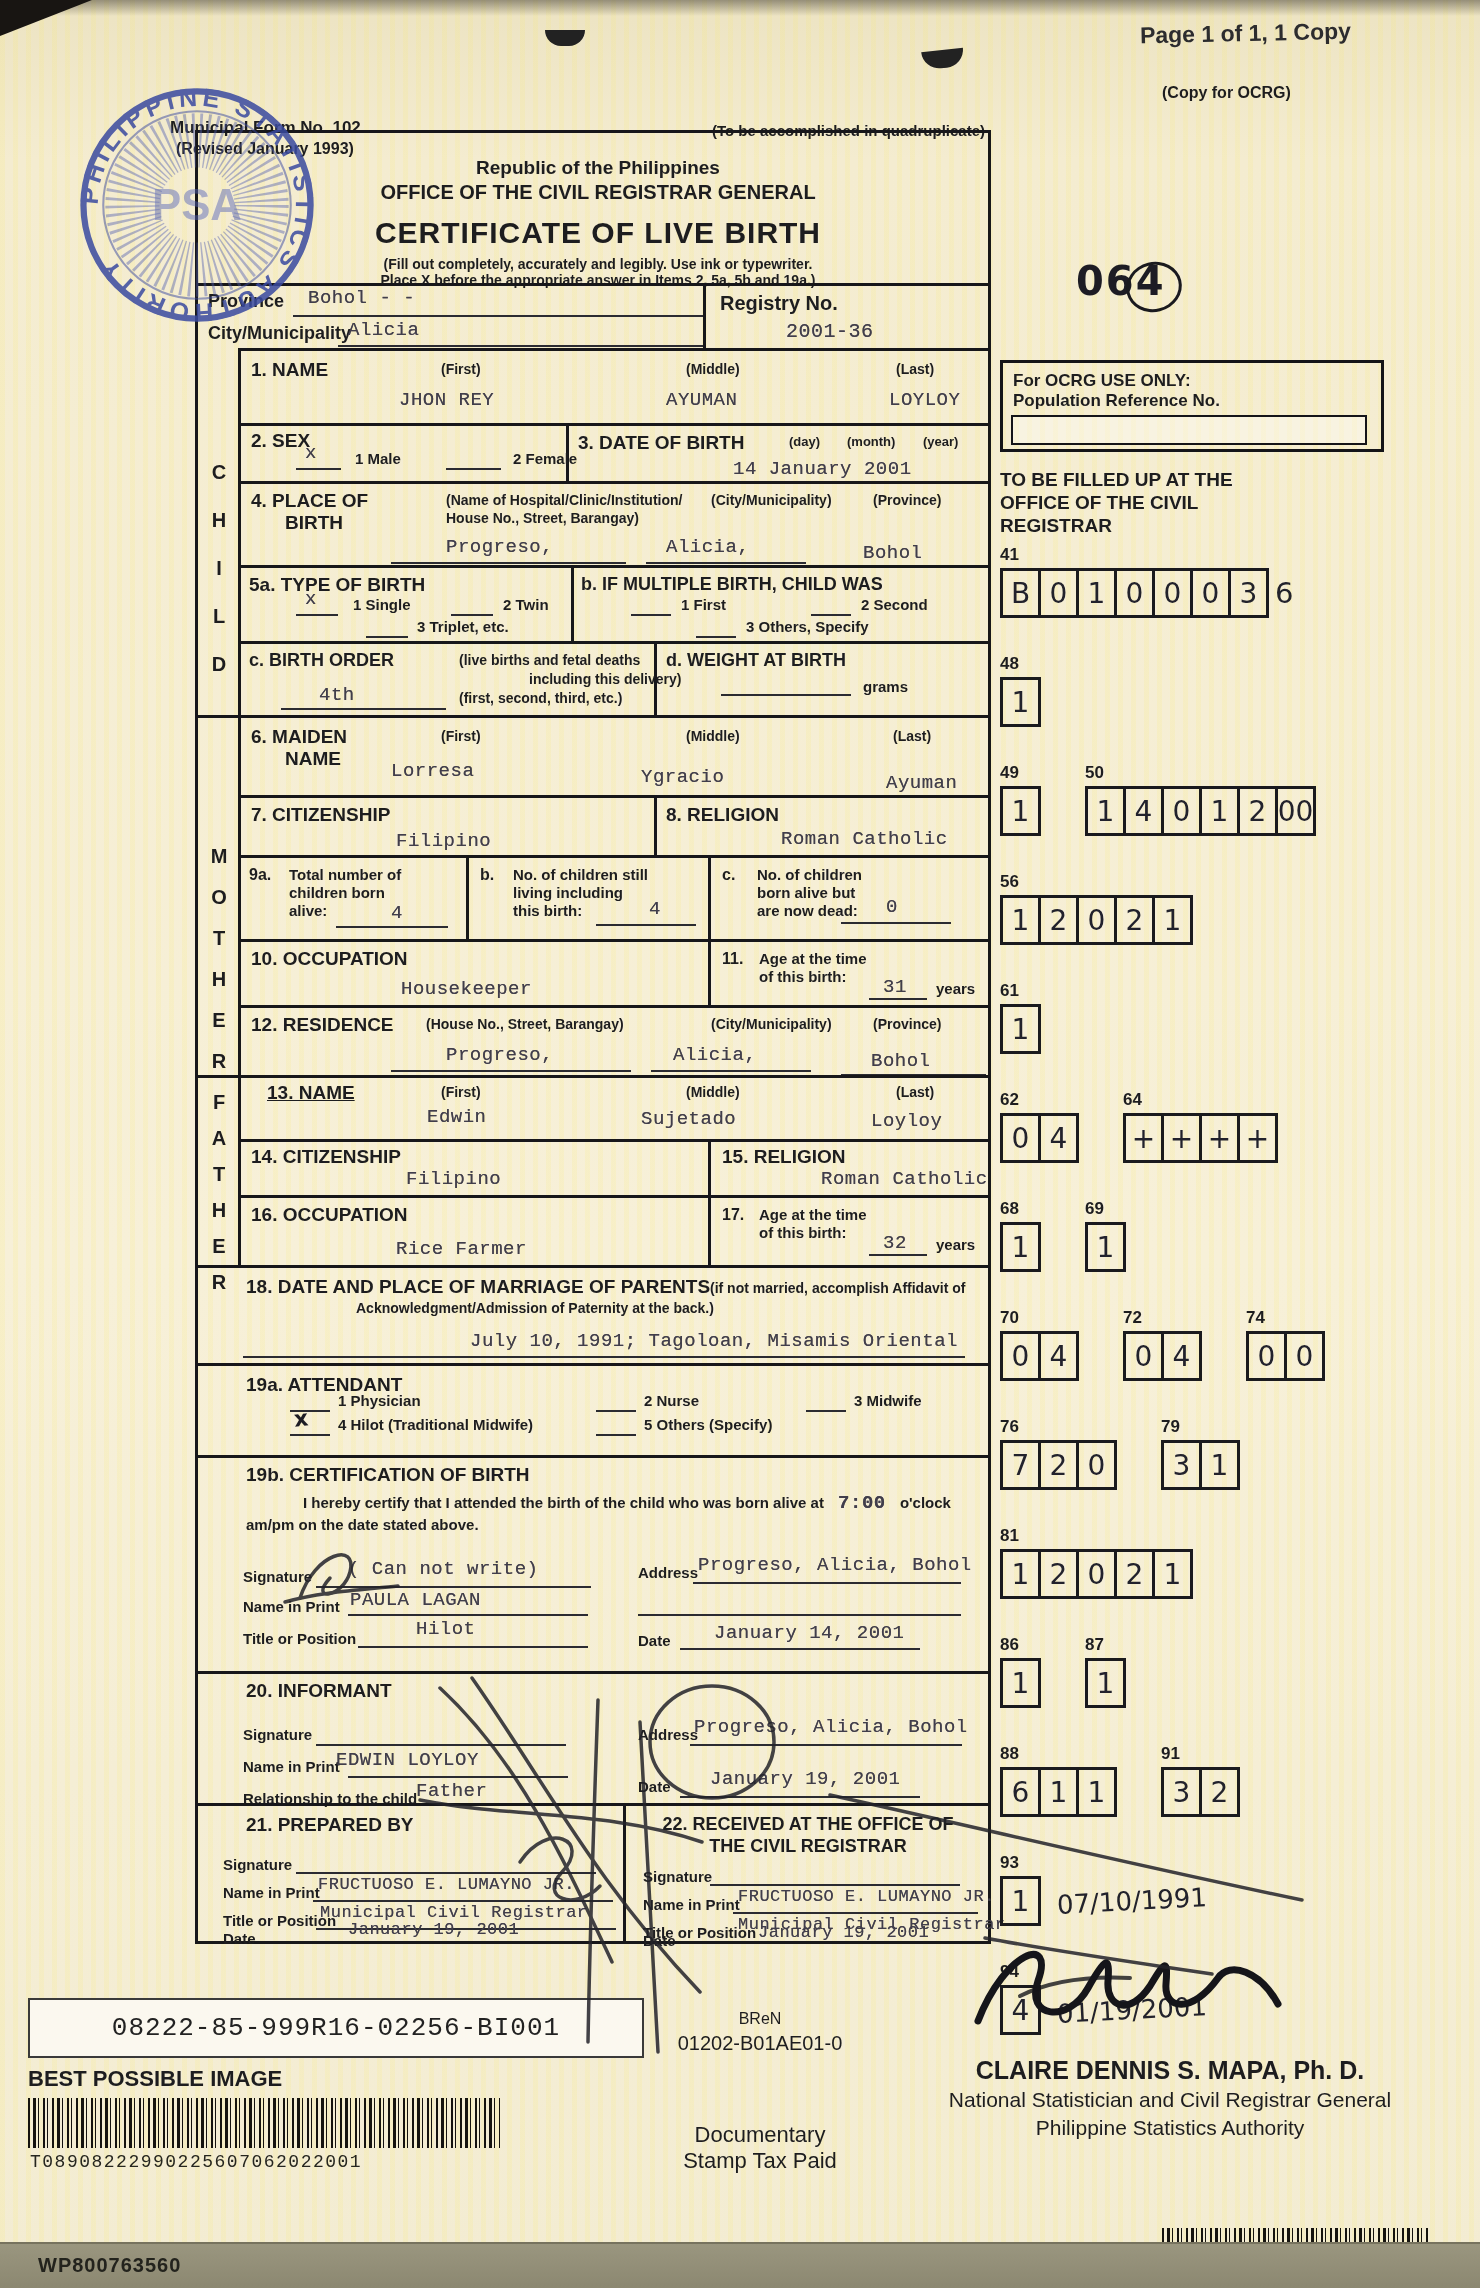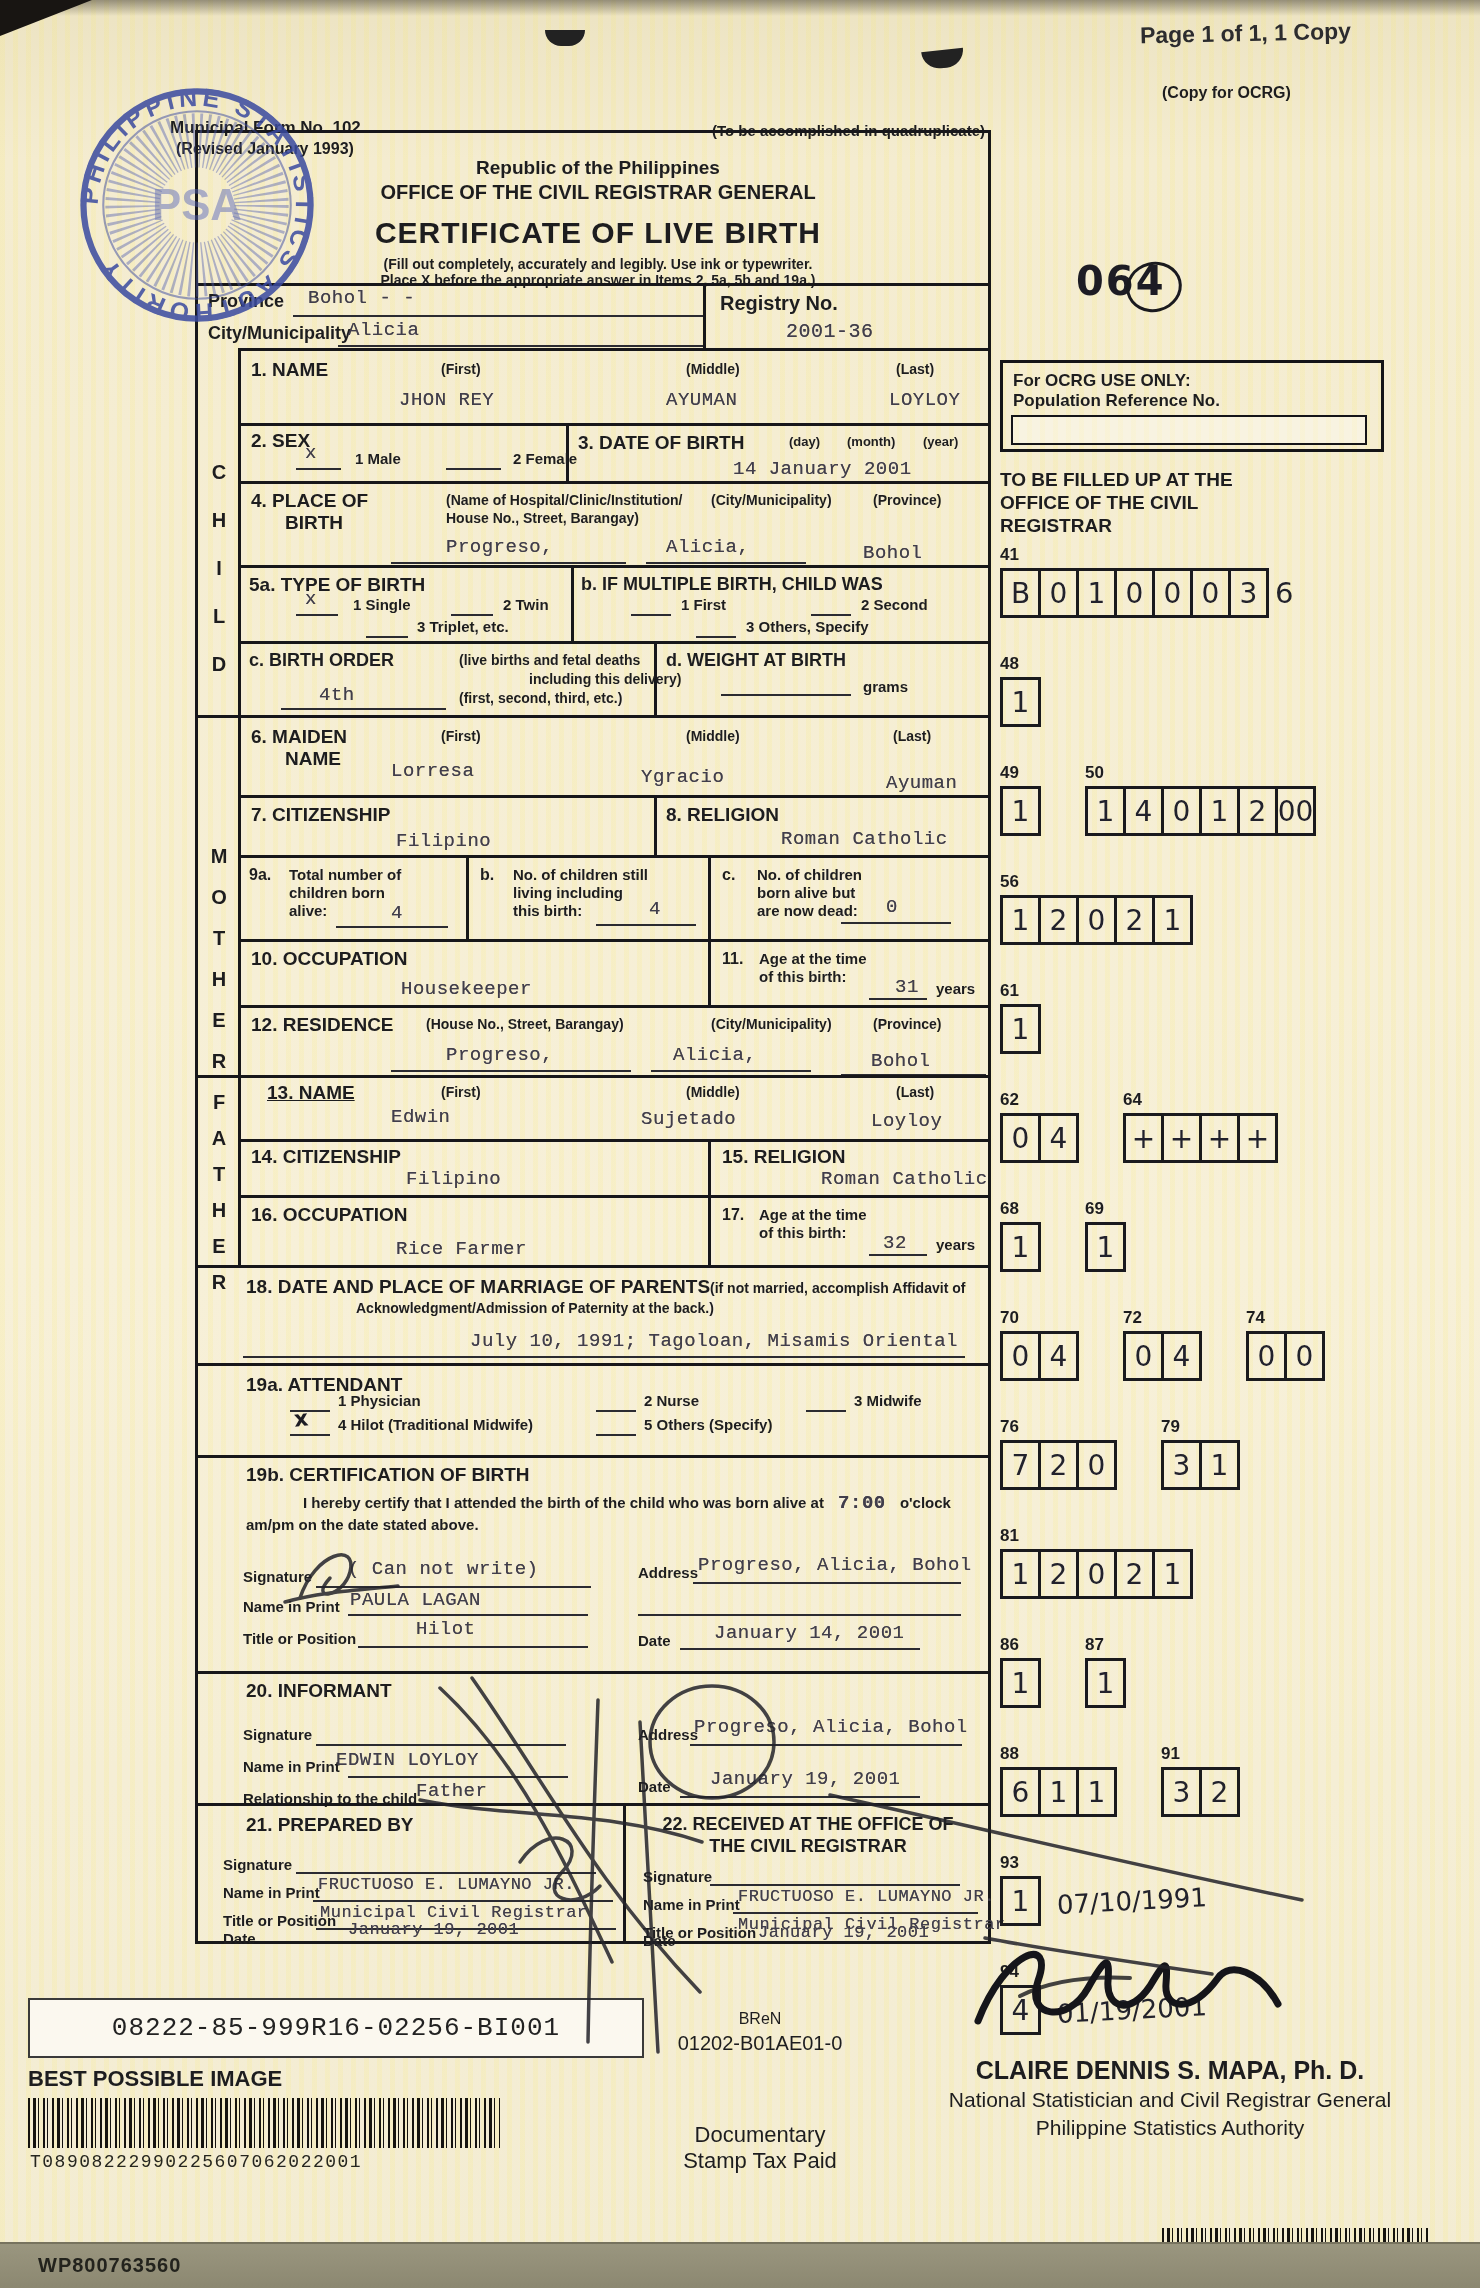--- a/index.html
+++ b/index.html
@@ -217,21 +217,21 @@
       <div class="line" style="left:600px;top:64px;width:110px;"></div>
     </div>
 
     <div class="row" style="left:43px;top:806px;height:66px;">
       <div class="vline" style="left:467px;"></div>
       <span class="fl abs" style="left:10px;top:6px;">10.  OCCUPATION</span>
       <span class="tv abs" style="left:160px;top:36px;">Housekeeper</span>
       <span class="small abs" style="left:481px;top:8px;font-size:16px;">11.</span>
       <span class="small abs" style="left:518px;top:8px;">Age at the time</span>
       <span class="small abs" style="left:518px;top:26px;">of this birth:</span>
-      <span class="tv abs" style="left:642px;top:34px;margin-left:12px;">31</span>
+      <span class="tv abs" style="left:642px;top:34px;">31</span>
       <div class="line" style="left:628px;top:56px;width:58px;"></div>
       <span class="small abs" style="left:695px;top:38px;">years</span>
     </div>
 
     <div class="row" style="left:43px;top:872px;height:70px;">
       <span class="fl abs" style="left:10px;top:6px;">12.  RESIDENCE</span>
       <span class="fh abs" style="left:185px;top:8px;">(House No., Street, Barangay)</span>
       <span class="fh abs" style="left:470px;top:8px;">(City/Municipality)</span>
       <span class="fh abs" style="left:632px;top:8px;">(Province)</span>
       <span class="tv abs" style="left:205px;top:36px;">Progreso,</span>
@@ -240,21 +240,21 @@
       <div class="line" style="left:150px;top:62px;width:240px;"></div>
       <div class="line" style="left:410px;top:62px;width:160px;"></div>
       <div class="line" style="left:600px;top:66px;width:145px;"></div>
     </div>
 
     <div class="row" style="left:43px;top:942px;height:64px;">
       <span class="fl abs" style="left:26px;top:4px;text-decoration:underline;">13.  NAME</span>
       <span class="fh abs" style="left:200px;top:6px;">(First)</span>
       <span class="fh abs" style="left:445px;top:6px;">(Middle)</span>
       <span class="fh abs" style="left:655px;top:6px;">(Last)</span>
-      <span class="tv abs" style="left:150px;top:28px;">Edwin</span>
+      <span class="tv abs" style="left:150px;top:28px;padding-left:36px;">Edwin</span>
       <span class="tv abs" style="left:400px;top:30px;">Sujetado</span>
       <span class="tv abs" style="left:630px;top:32px;">Loyloy</span>
     </div>
 
     <div class="row" style="left:43px;top:1006px;height:56px;">
       <div class="vline" style="left:467px;"></div>
       <span class="fl abs" style="left:10px;top:4px;">14.  CITIZENSHIP</span>
       <span class="tv abs" style="left:165px;top:26px;">Filipino</span>
       <span class="fl abs" style="left:481px;top:4px;">15.  RELIGION</span>
       <span class="tv abs" style="left:580px;top:26px;">Roman Catholic</span>

